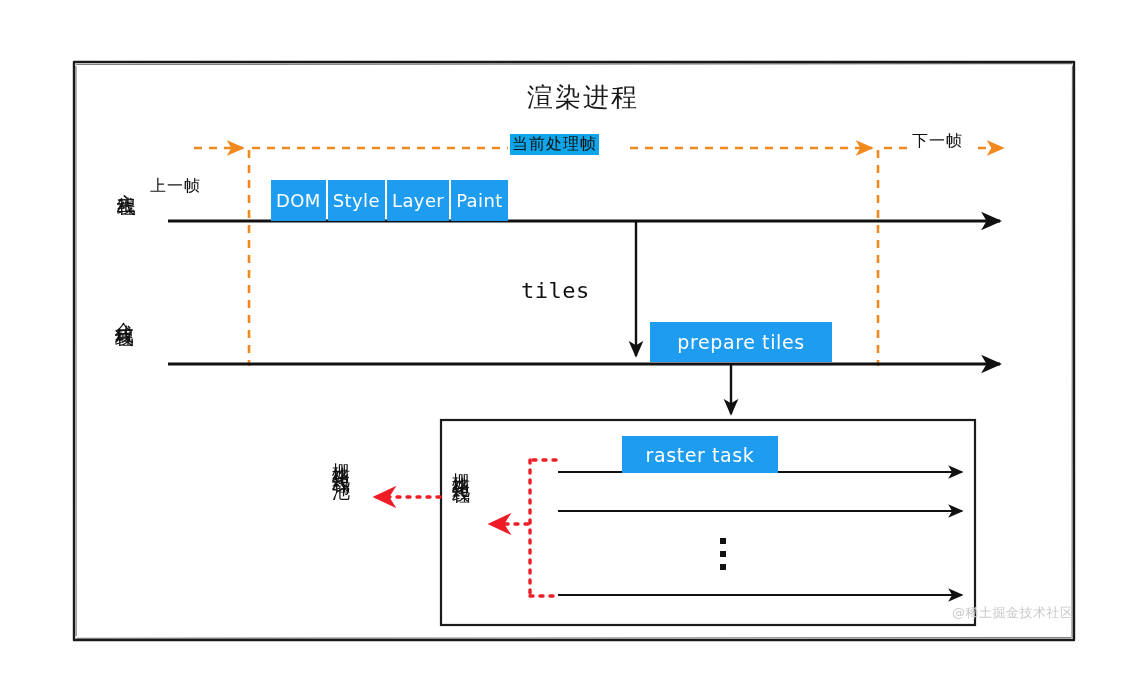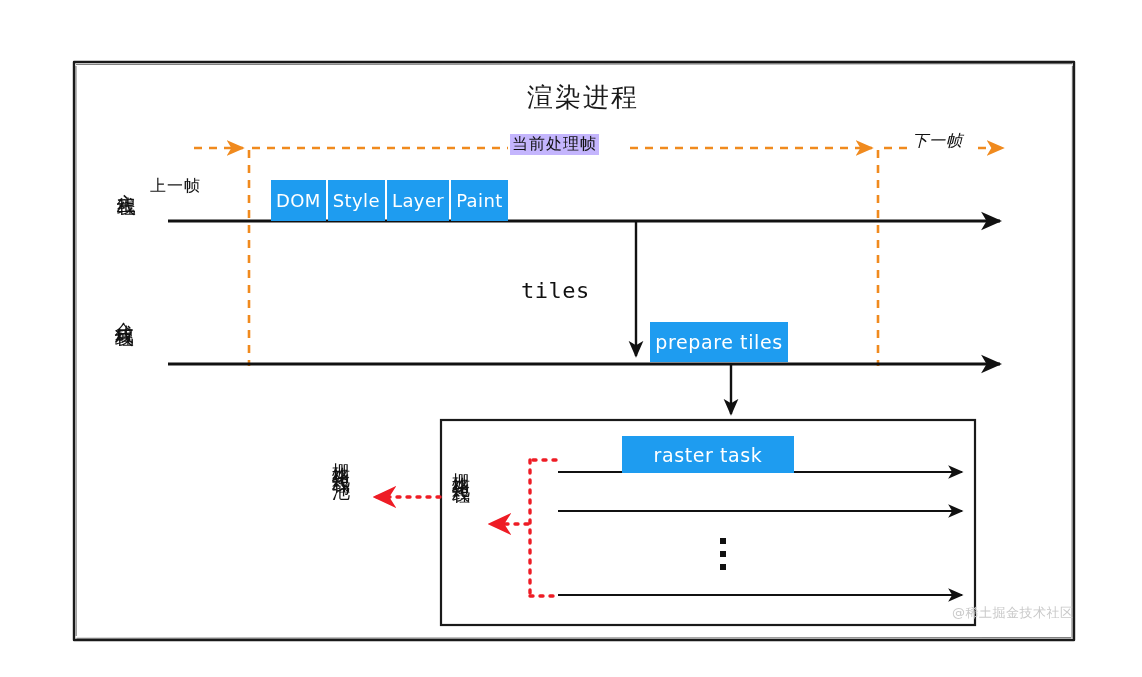--- a/index.html
+++ b/index.html
@@ -42,22 +42,22 @@
 
   
   .frame-label {
     font-size: 16px;
     color: #111111;
     letter-spacing: 1px;
     white-space: nowrap;
     font-family: "DejaVu Sans", sans-serif;
   }
   .frame-label.prev { left: 150px; top: 132px; margin-top: 44px; }
-  .frame-label.cur  { left: 510px; top: 134px; background: #c4b5fd; padding: 0 2px; }
-  .frame-label.next { left: 912px; top: 131px; font-style: italic; }
+  .frame-label.cur  { left: 510px; top: 134px; background: #0ea5e9; padding: 0 2px; }
+  .frame-label.next { left: 912px; top: 131px; }
 
   
   .vlabel {
     writing-mode: vertical-rl;
     text-orientation: upright;
     font-size: 19px;
     line-height: 1.28;
     color: #111111;
     letter-spacing: 3px;
     font-family: "DejaVu Sans", sans-serif;
@@ -91,24 +91,24 @@
     background: #1E9CF0;
     color: #ffffff;
     font-size: 19px;
     display: flex;
     align-items: center;
     justify-content: center;
     font-family: "DejaVu Sans", sans-serif;
     letter-spacing: 0.6px;
   }
   .tag-box.prepare-tiles {
-    left: 650px; top: 322px; width: 138px; height: 40px;
+    left: 650px; top: 322px; width: 182px; height: 40px;
   }
   .tag-box.raster-task {
-    left: 622px; top: 436px; width: 172px; height: 37px;
+    left: 622px; top: 436px; width: 156px; height: 37px;
   }
 
   .commit-label {
     left: 521px;
     top: 278px;
     font-size: 22px;
     color: #111111;
     letter-spacing: 0.5px;
     font-family: "DejaVu Sans Mono", monospace;
   }

